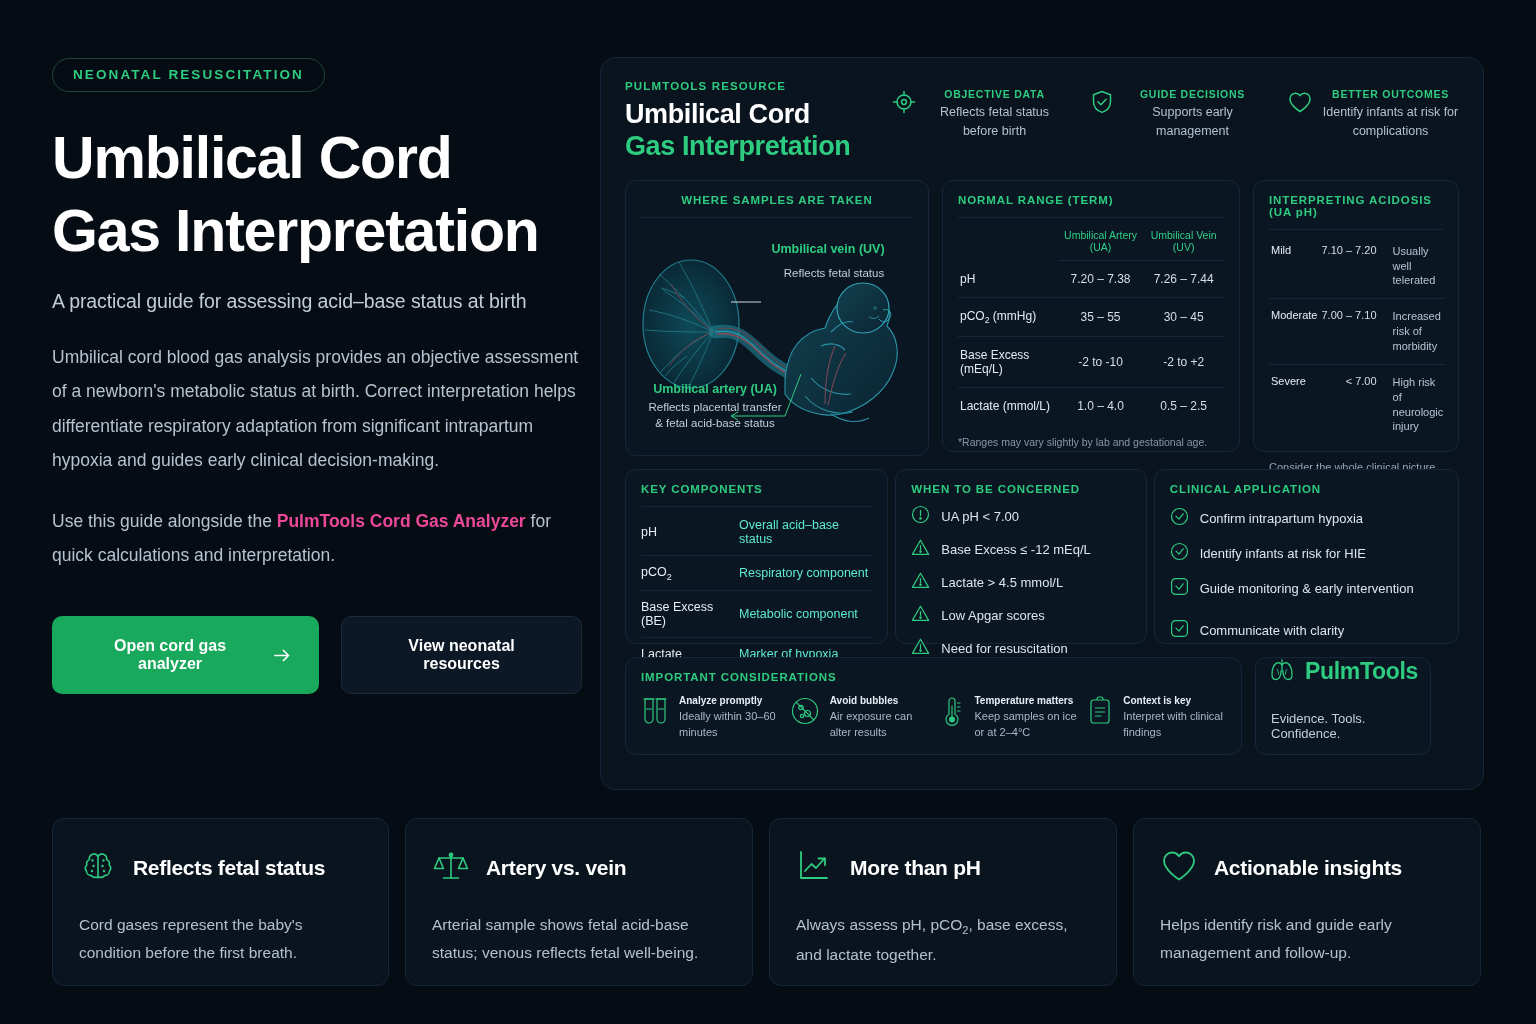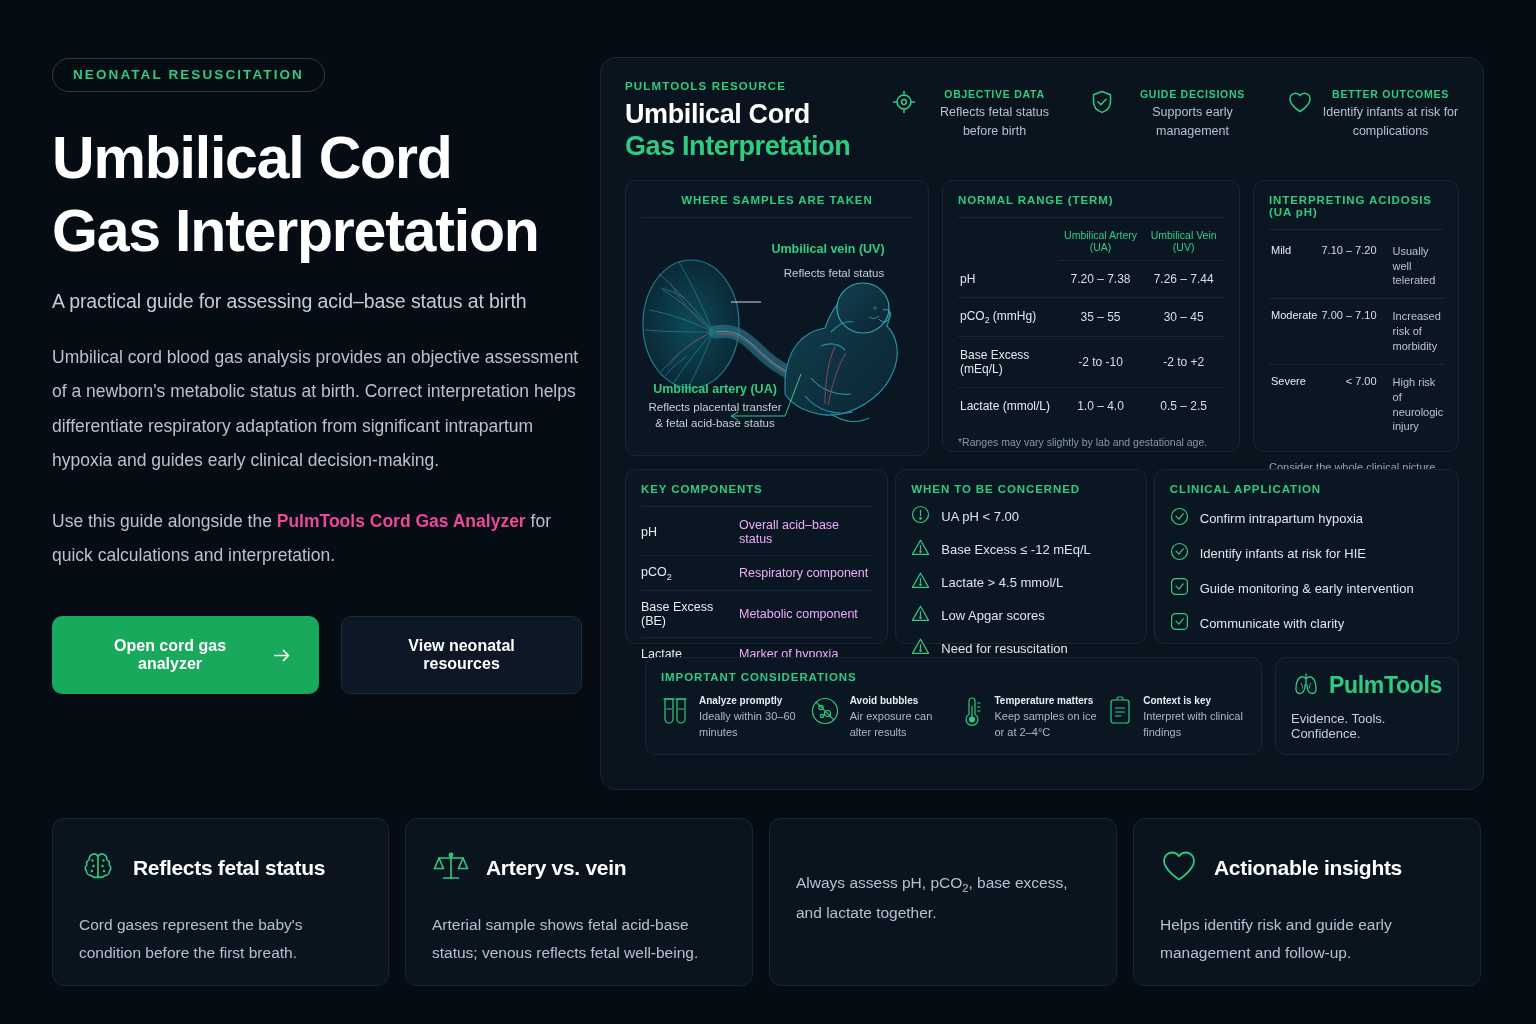--- a/index.html
+++ b/index.html
@@ -147,32 +147,32 @@
 
   
   .row2 { display: flex; gap: 7px; margin-top: 13px; }
   .c-key { width: 264px; height: 175px; }
   .c-concern { width: 252px; height: 175px; }
   .c-clin { width: 306px; height: 175px; }
 
   table.kc { width: 100%; border-collapse: collapse; margin-top: 2px; }
   table.kc td { font-size: 12.5px; color: #d8e0e9; padding: 9px 0; border-bottom: 1px solid #16273b; }
   table.kc td.k { width: 98px; color: #e8eef5; }
-  table.kc td.v { color: #f0abfc; }
+  table.kc td.v { color: #5eead4; }
   table.kc tr:last-child td { border-bottom: none; }
 
   .li { display: flex; align-items: center; gap: 11px; margin-top: 10px; }
   .li-t { font-size: 13px; color: #dde5ed; }
 
   
-  .row3 { display: flex; gap: 13px; margin-top: 13px; margin-left: 20px; }
+  .row3 { display: flex; gap: 13px; margin-top: 13px; }
   .c-cons { width: 617px; height: 98px; }
   .c-brand {
-    width: 204px; height: 98px; display: flex; flex-direction: column;
-    align-items: center; justify-content: flex-end; gap: 10px;
+    width: 176px; height: 98px; display: flex; flex-direction: column;
+    align-items: center; justify-content: flex-end; gap: 24px;
   }
   .cons-grid { display: flex; gap: 10px; margin-top: 12px; }
   .cons { display: flex; gap: 10px; width: 147px; }
   .cons-t { font-size: 10px; font-weight: 700; color: #e7edf4; }
   .cons-d { font-size: 11px; color: #a9b7c6; line-height: 1.5; margin-top: 2px; }
   .brand-row { display: flex; align-items: center; gap: 9px; }
   .brand-name { color: #2ecc80; font-size: 23px; font-weight: 700; letter-spacing: -0.3px;}
   .brand-tag { color: #c3cedb; font-size: 13px; }
 
   
@@ -516,21 +516,21 @@
         </div>
         <div class="li" style="margin-top:12px">
           <span>
             <svg width="19" height="19" viewBox="0 0 19 19" fill="none" stroke="#2ecc80" stroke-width="1.2">
               <rect x="1.6" y="1.6" width="15.8" height="15.8" rx="4"></rect>
                 <path d="M6 9.2l3 3 4.2-5.4" stroke-linecap="round" stroke-linejoin="round"></path>
             </svg>
           </span>
           <span class="li-t">Guide monitoring &amp; early intervention</span>
         </div>
-        <div class="li" style="margin-top:12px">
+        <div class="li" style="margin-top:19px">
           <span>
             <svg width="19" height="19" viewBox="0 0 19 19" fill="none" stroke="#2ecc80" stroke-width="1.2">
               <rect x="1.6" y="1.6" width="15.8" height="15.8" rx="4"></rect>
                 <path d="M6 9.2l3 3 4.2-5.4" stroke-linecap="round" stroke-linejoin="round"></path>
             </svg>
           </span>
           <span class="li-t">Communicate with clarity</span>
         </div>
       </div>
     </div>
@@ -648,20 +648,30 @@
             <path d="M7 11L2.5 21.5h9z" stroke-linejoin="round"></path>
             <path d="M31 11l-4.5 10.5h9z" stroke-linejoin="round"></path>
           </svg>
         </span>
         <span class="bt">Artery vs. vein</span>
       </div>
       <div class="bd">Arterial sample shows fetal acid-base status; venous reflects fetal well-being.</div>
     </div>
 
     <div class="bcard w2">
+      <div class="bhead">
+        <span>
+          <svg width="38" height="38" viewBox="0 0 38 38" fill="none" stroke="#2ecc80" stroke-width="1.8">
+            <path d="M5 5v26h26" stroke-linecap="round" stroke-linejoin="round"></path>
+            <path d="M9 24l6.5-7 4.5 4 8.5-9.5" stroke-linecap="round" stroke-linejoin="round"></path>
+            <path d="M22.5 11.5h6.5v6.5" stroke-linecap="round" stroke-linejoin="round"></path>
+          </svg>
+        </span>
+        <span class="bt">More than pH</span>
+      </div>
       <div class="bd">Always assess pH, pCO<sub>2</sub>, base excess, and lactate together.</div>
     </div>
 
     <div class="bcard w2">
       <div class="bhead">
         <span>
           <svg width="38" height="38" viewBox="0 0 38 38" fill="none" stroke="#2ecc80" stroke-width="1.8">
             <path d="M19 32.5S4 23 4 13.8C4 9 7.7 5.5 12.1 5.5c2.8 0 5.3 1.5 6.9 3.8 1.6-2.3 4.1-3.8 6.9-3.8C30.3 5.5 34 9 34 13.8 34 23 19 32.5 19 32.5z" stroke-linejoin="round"></path>
           </svg>
         </span>

